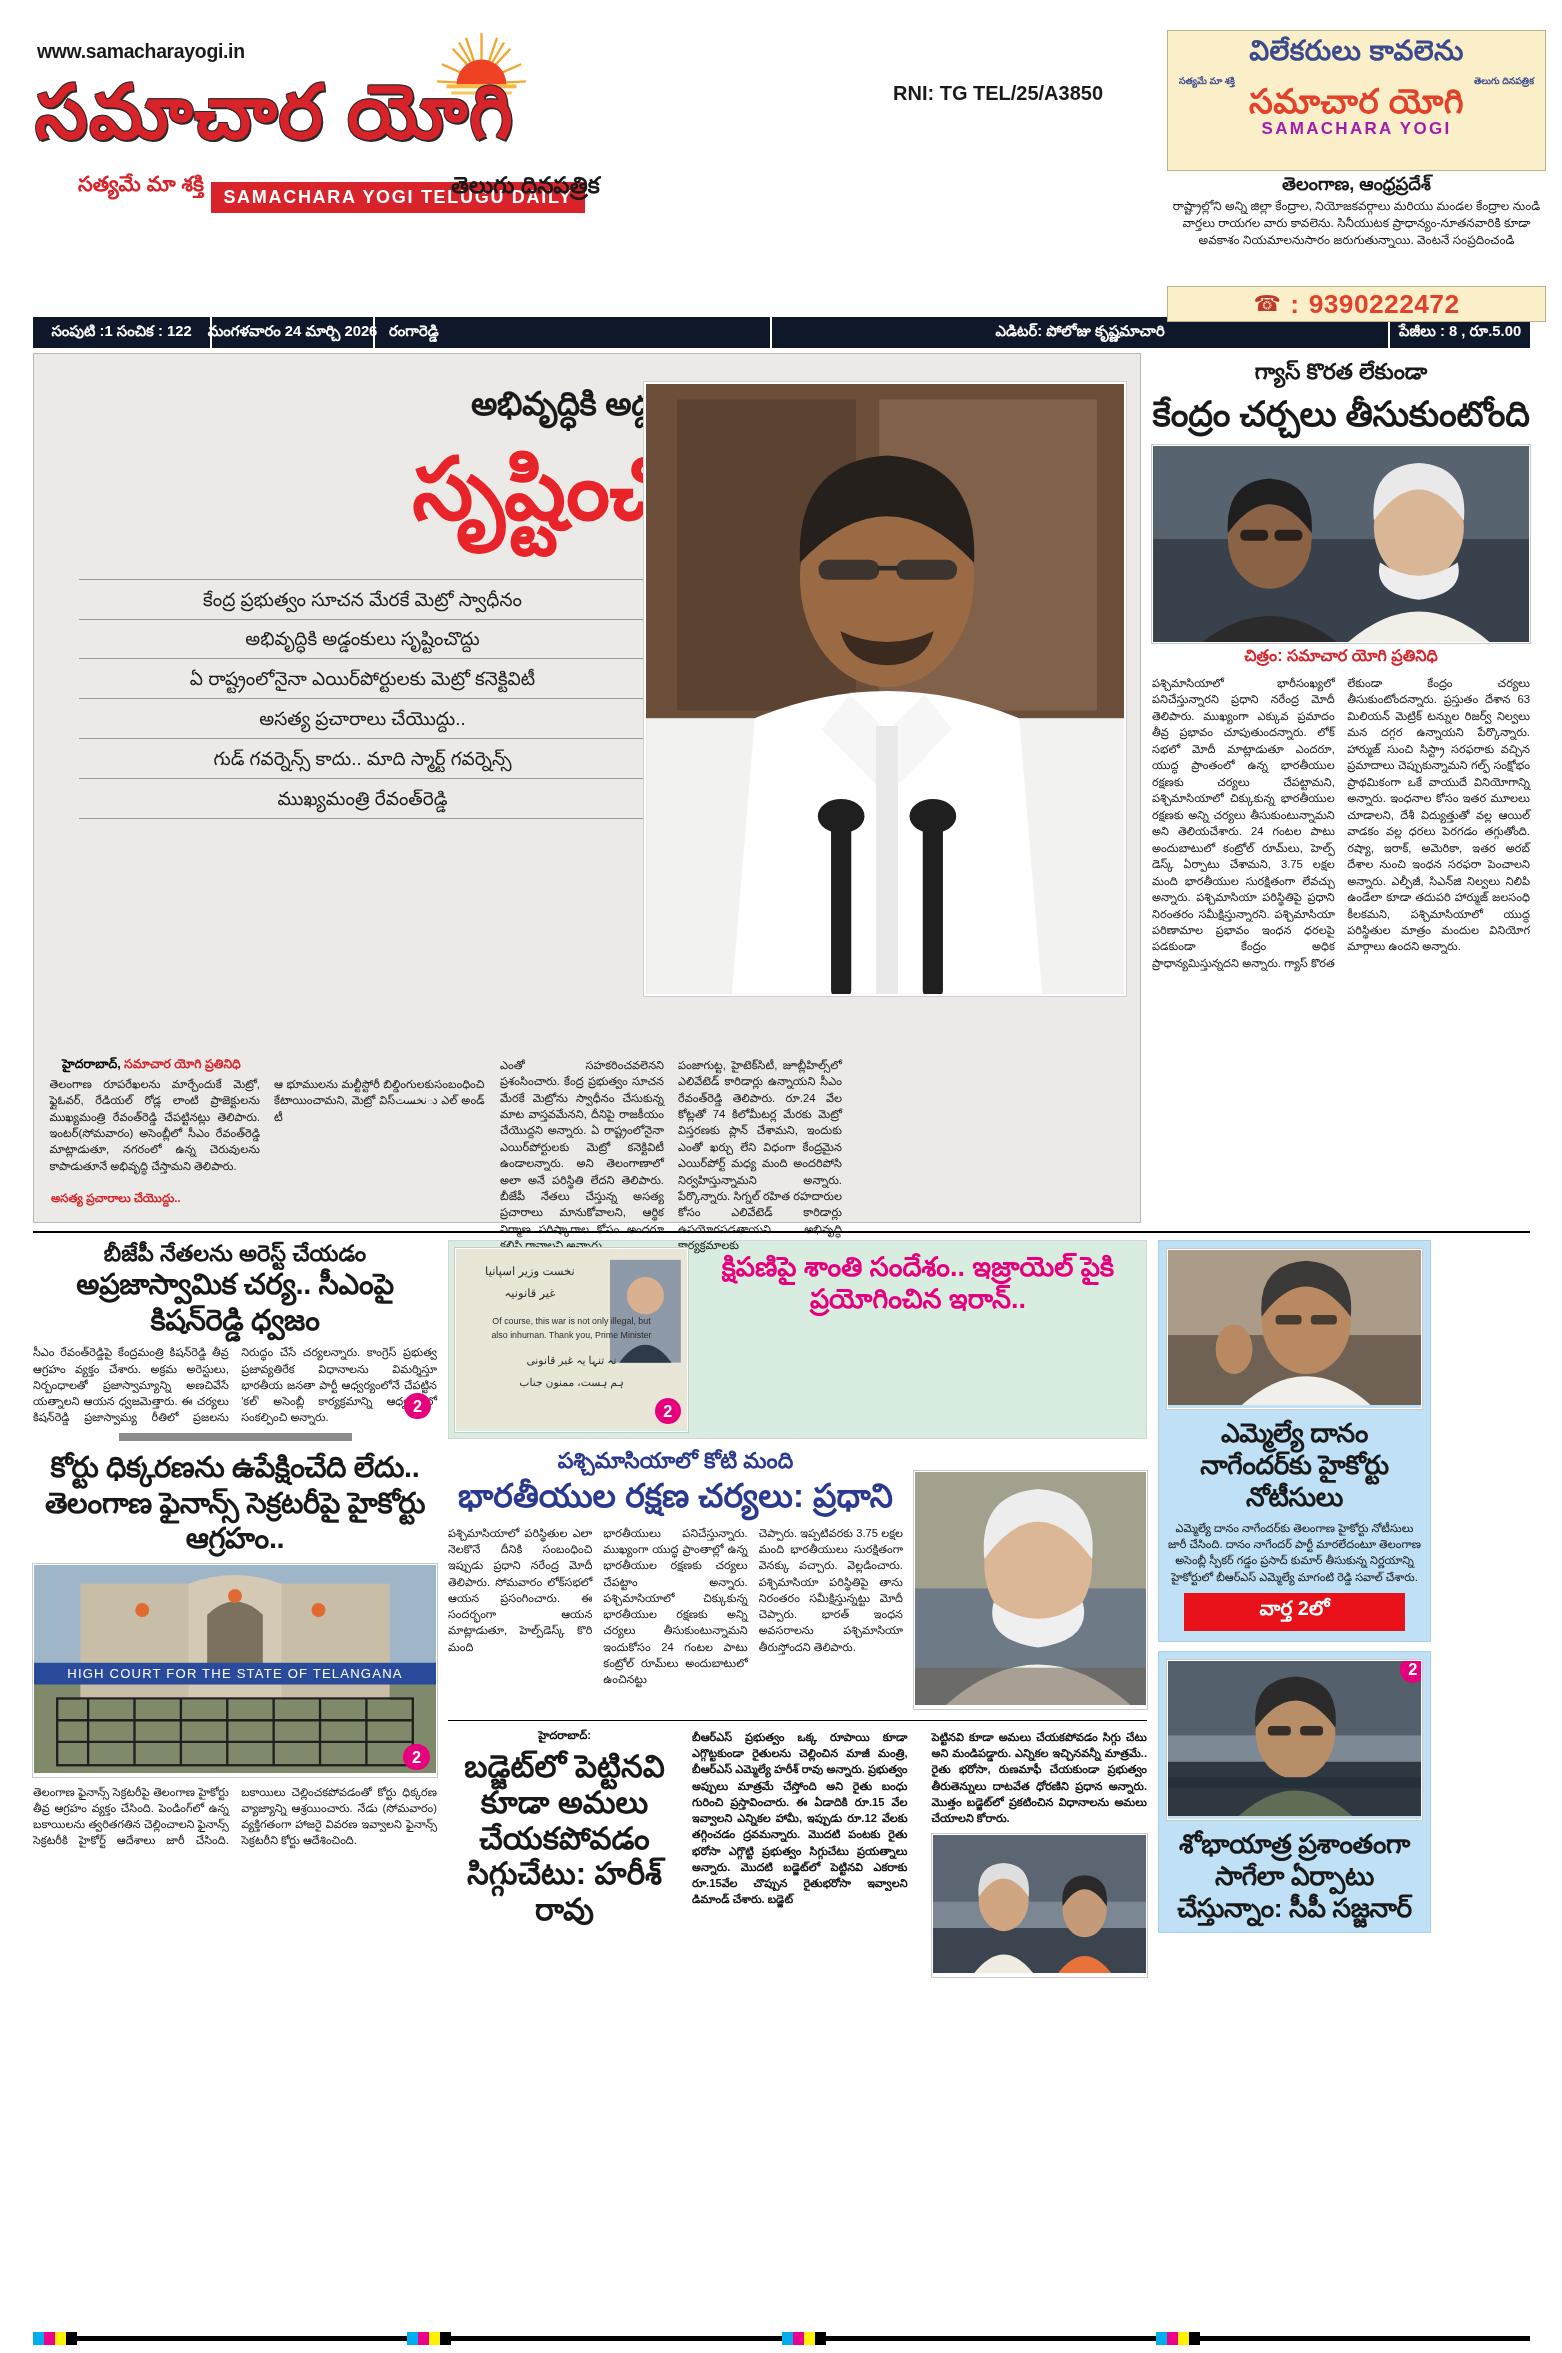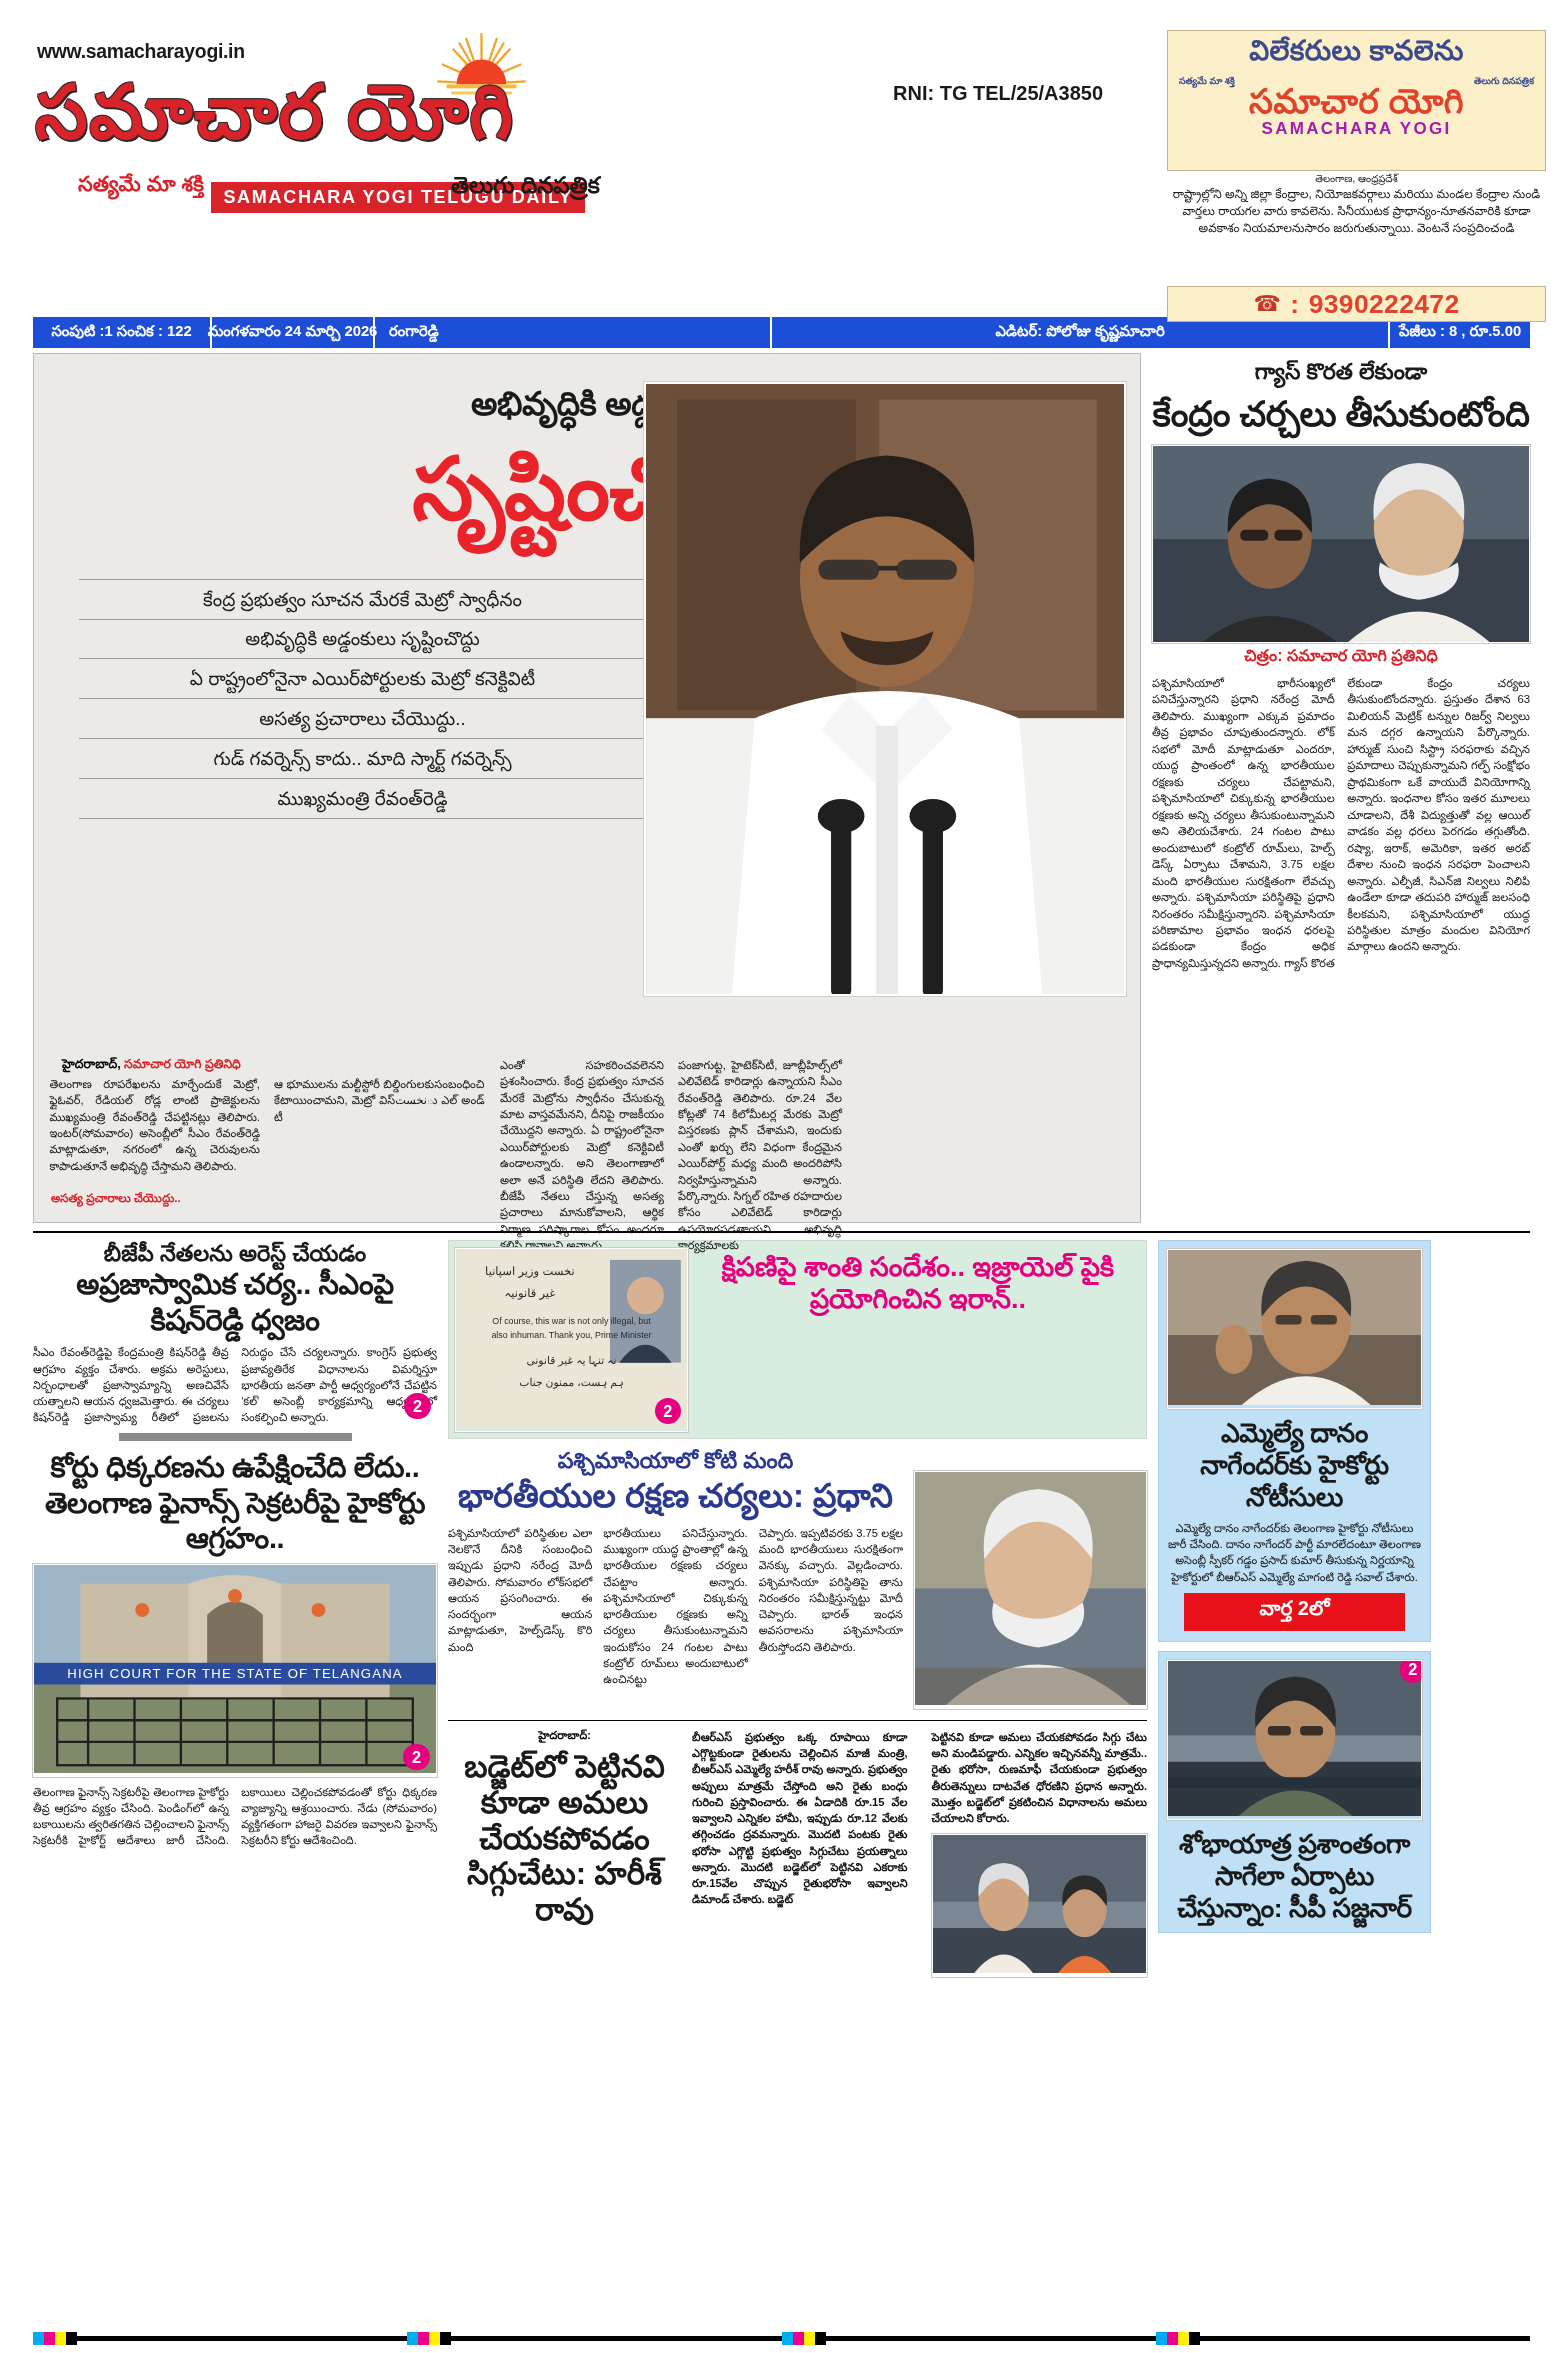--- a/index.html
+++ b/index.html
@@ -113,21 +113,21 @@
     display: flex; align-items: center; justify-content: center;
     gap: 9.3px;
   }
   .ad-phone .num { font-size: 26.4px; font-weight: 700; color: #e2412a; letter-spacing: 0.4px; }
   .phone-ico { font-size: 22px; color: #c0392b; }
 
   
   .infobar {
     margin: 6.2px 33px 0 33px;
     height: 31px;
-    background: #1d4ed8;
+    background: #0f172a;
     display: flex;
     align-items: stretch;
     color: #ffffff;
     font-size: 14.8px;
     font-weight: 700;
   }
   .infobar > div {
     display: flex; align-items: center;
     padding: 0 14px;
     border-right: 2.3px solid #ffffff;
@@ -437,21 +437,21 @@
     <div class="ad-box">
       <div class="ad-l1">విలేకరులు కావలెను</div>
       <div class="ad-row">
         <span class="ad-small">సత్యమే మా శక్తి</span>
         <span class="ad-small">తెలుగు దినపత్రిక</span>
       </div>
       <div class="ad-l2">సమాచార యోగి</div>
       <div class="ad-l3">SAMACHARA YOGI</div>
     </div>
     <div class="ad-body">
-      <div style="font-weight:400;font-size:10px;">తెలంగాణ, ఆంధ్రప్రదేశ్</div>
+      <div style="font-weight:700;font-size:18px;">తెలంగాణ, ఆంధ్రప్రదేశ్</div>
       <div>రాష్ట్రాల్లోని అన్ని జిల్లా కేంద్రాల, నియోజకవర్గాలు మరియు మండల కేంద్రాల నుండి వార్తలు రాయగల వారు కావలెను. సినీయుటక ప్రాధాన్యం-నూతనవారికి కూడా అవకాశం నియమాలనుసారం జరుగుతున్నాయి. వెంటనే సంప్రదించండి</div>
     </div>
     <div class="ad-phone">
       <span class="phone-ico">☎</span>
       <span class="num">:</span>
       <span class="num">9390222472</span>
     </div>
   </div>
 
   <div class="infobar">

